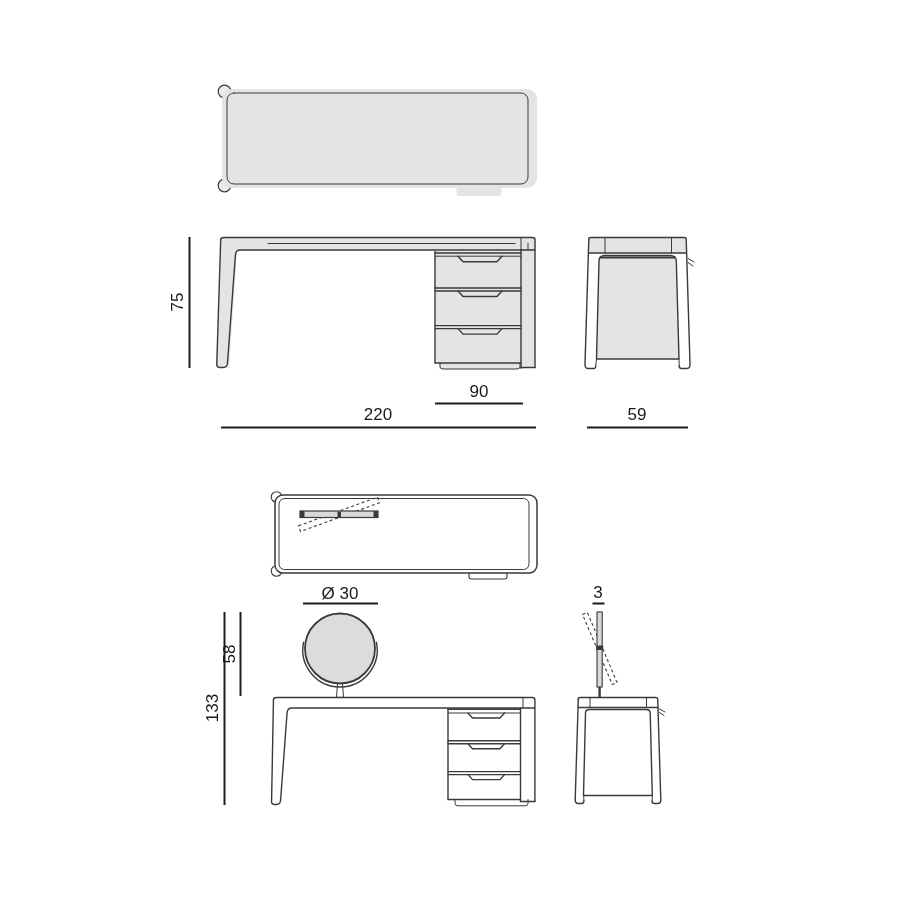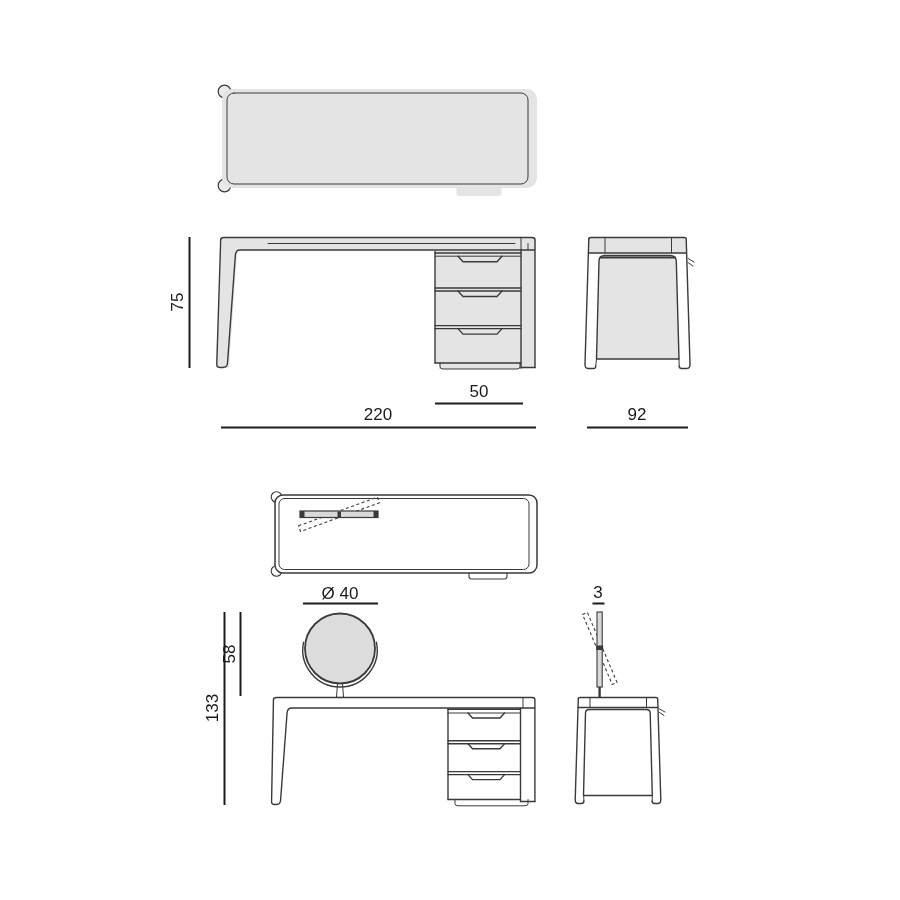--- a/index.html
+++ b/index.html
@@ -131,20 +131,20 @@
       <path class="dim" d="M587,427.5 L688,427.5"></path>
       <path class="dim" d="M303,603.5 L378,603.5"></path>
       <path class="dim" d="M240.5,612 L240.5,696"></path>
       <path class="dim" d="M224.5,612 L224.5,805"></path>
       <path class="dim" d="M592.5,603.5 L604.5,603.5"></path>
     </g>
   </svg>
 
   <div class="lbl rot" style="left:177px;top:302px">75</div>
   <div class="lbl" style="left:378px;top:414px">220</div>
-  <div class="lbl" style="left:479px;top:391px">50</div>
-  <div class="lbl" style="left:637px;top:414px">92</div>
-  <div class="lbl" style="left:340px;top:593px">Ø 40</div>
+  <div class="lbl" style="left:479px;top:391px">90</div>
+  <div class="lbl" style="left:637px;top:414px">59</div>
+  <div class="lbl" style="left:340px;top:593px">Ø 30</div>
   <div class="lbl rot" style="left:229px;top:654px">58</div>
   <div class="lbl rot" style="left:212px;top:708px">133</div>
   <div class="lbl" style="left:598px;top:592px">3</div>
 
 </div>
 
 </body></html>

